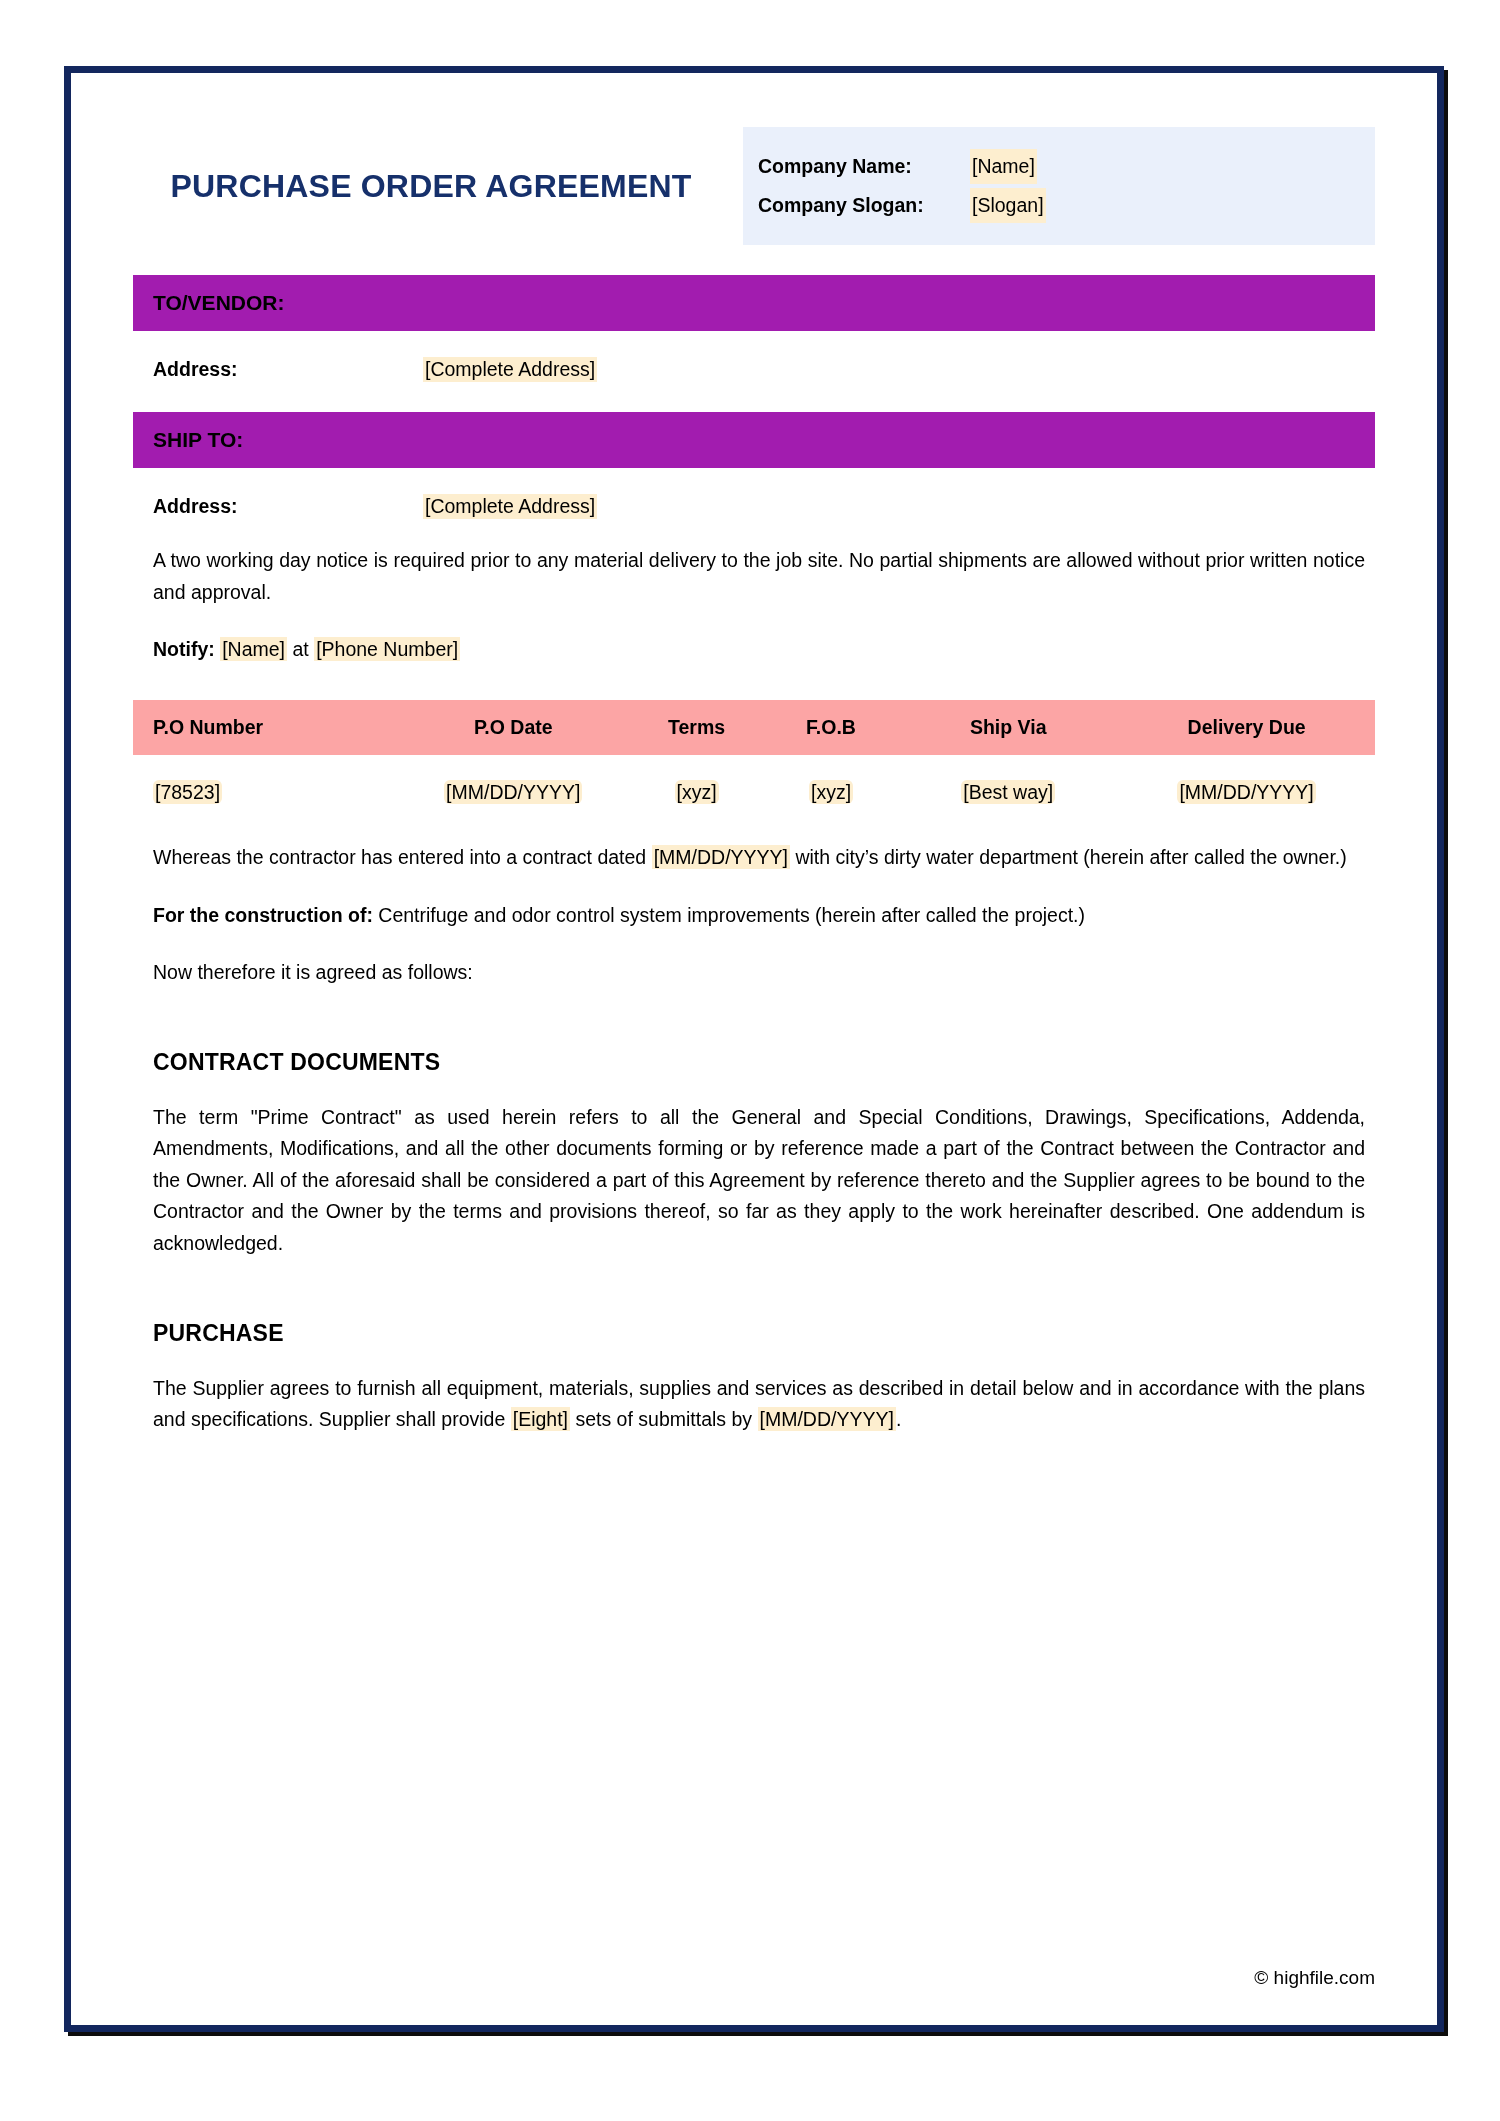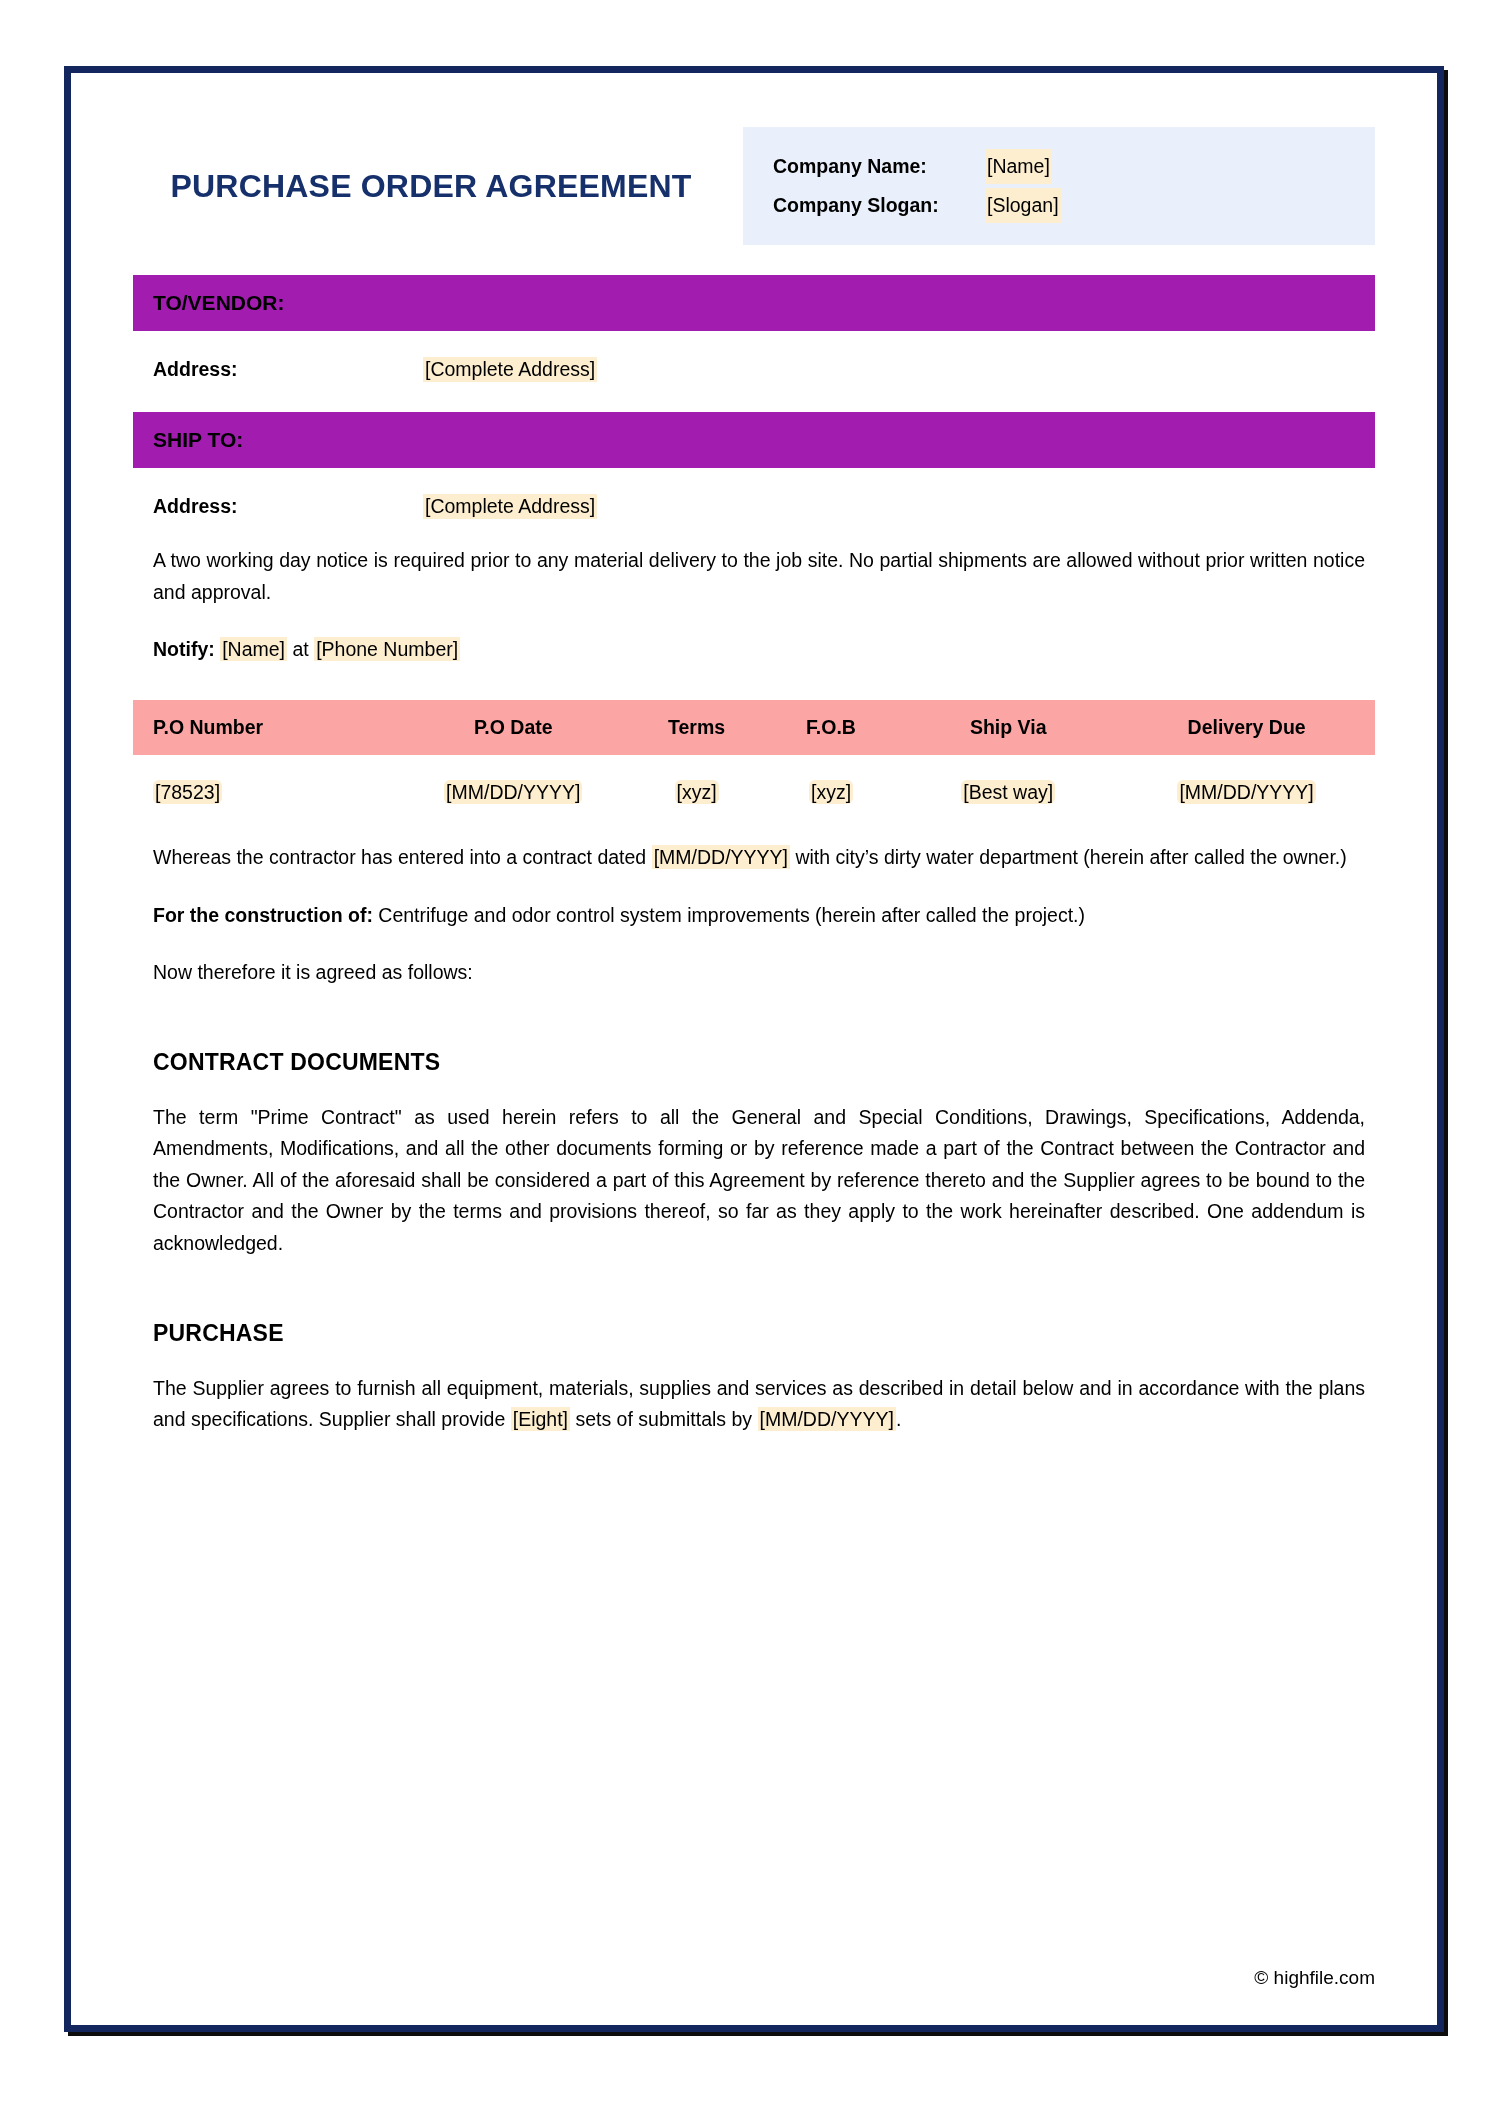--- a/index.html
+++ b/index.html
@@ -57,21 +57,21 @@
     font-size: 32px;
     font-weight: bold;
     color: #16306b;
     letter-spacing: 0.2px;
     padding-right: 14px;
     box-sizing: border-box;
   }
   .company-box {
     flex: 1 1 auto;
     background: #eaf0fb;
-    padding: 18px 0 18px 30px;
+    padding: 18px 0 18px 15px;
     box-sizing: border-box;
   }
   .company-line {
     display: flex;
     align-items: baseline;
     font-size: 19.5px;
     margin: 4px 0 4px 0;
     line-height: 1.7;
   }
   .company-label {

